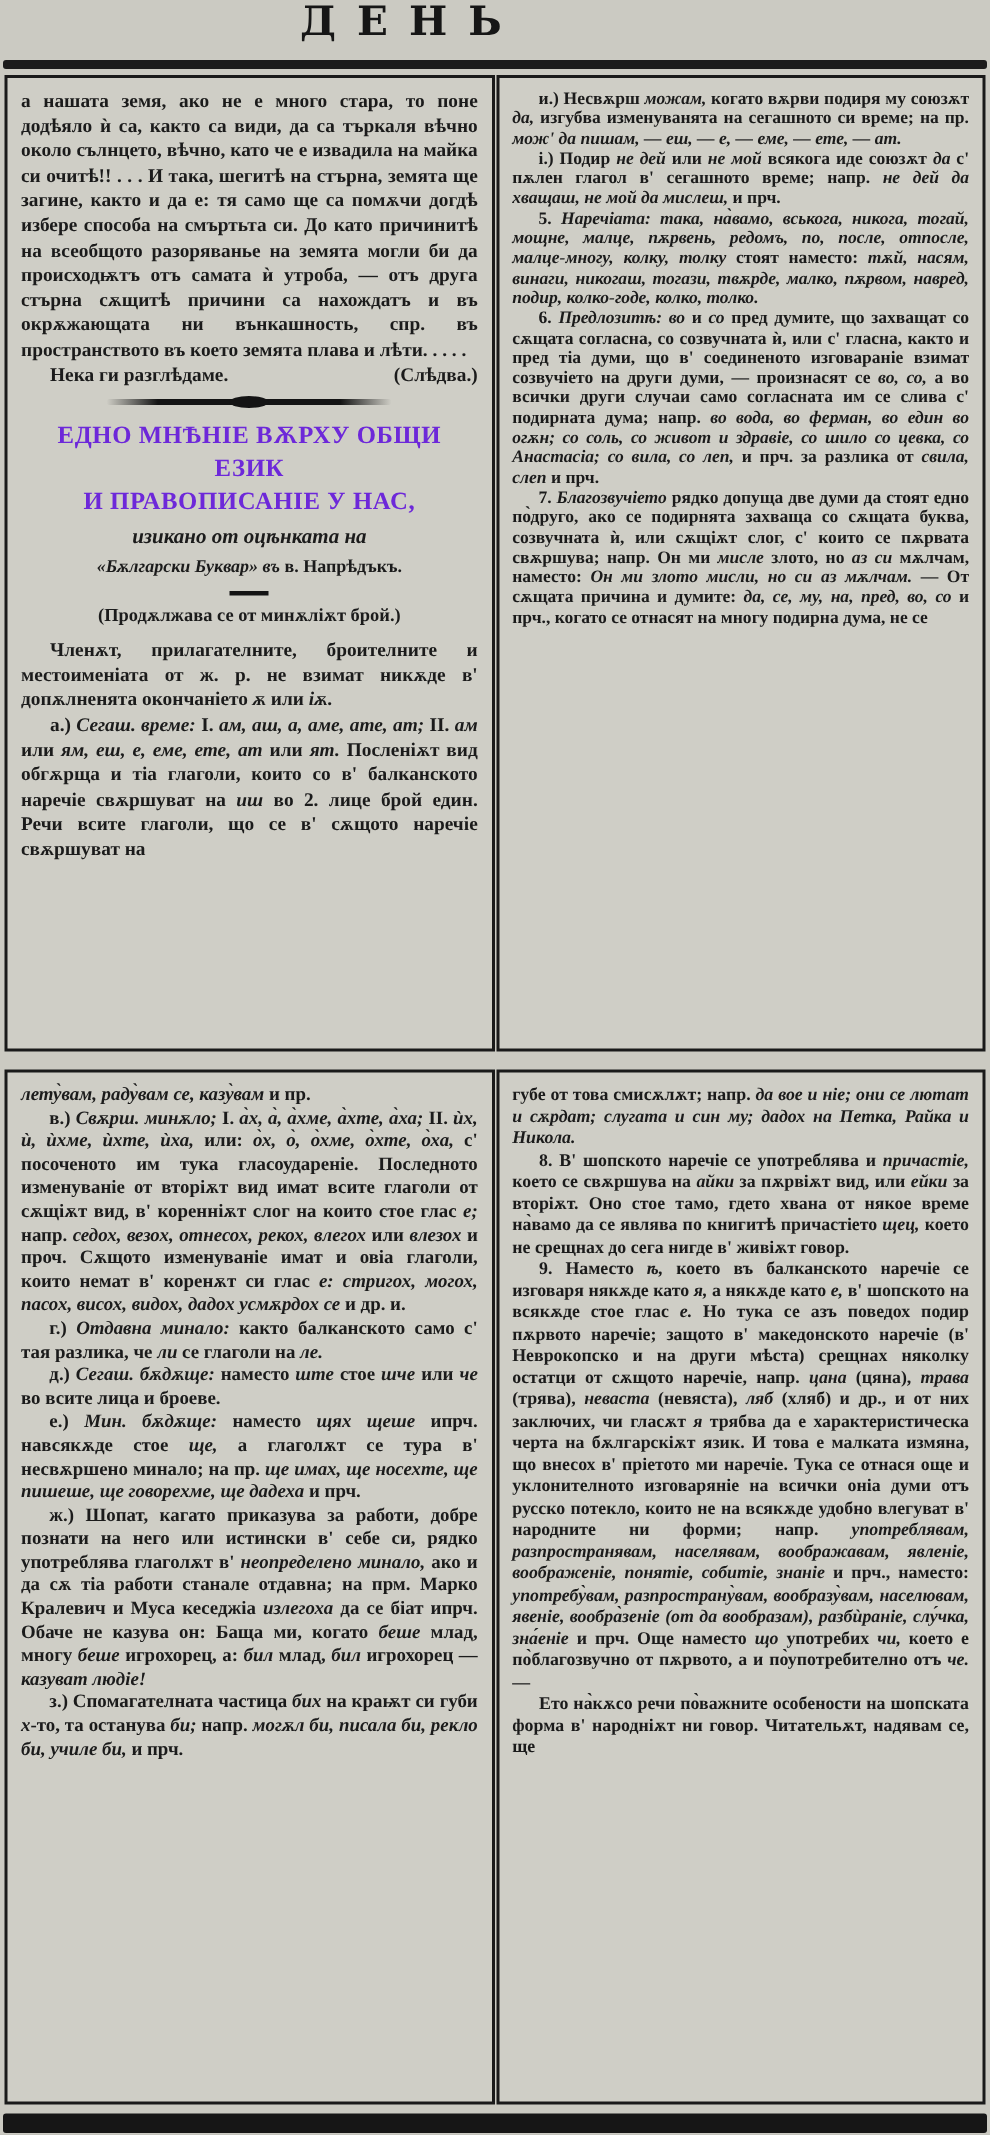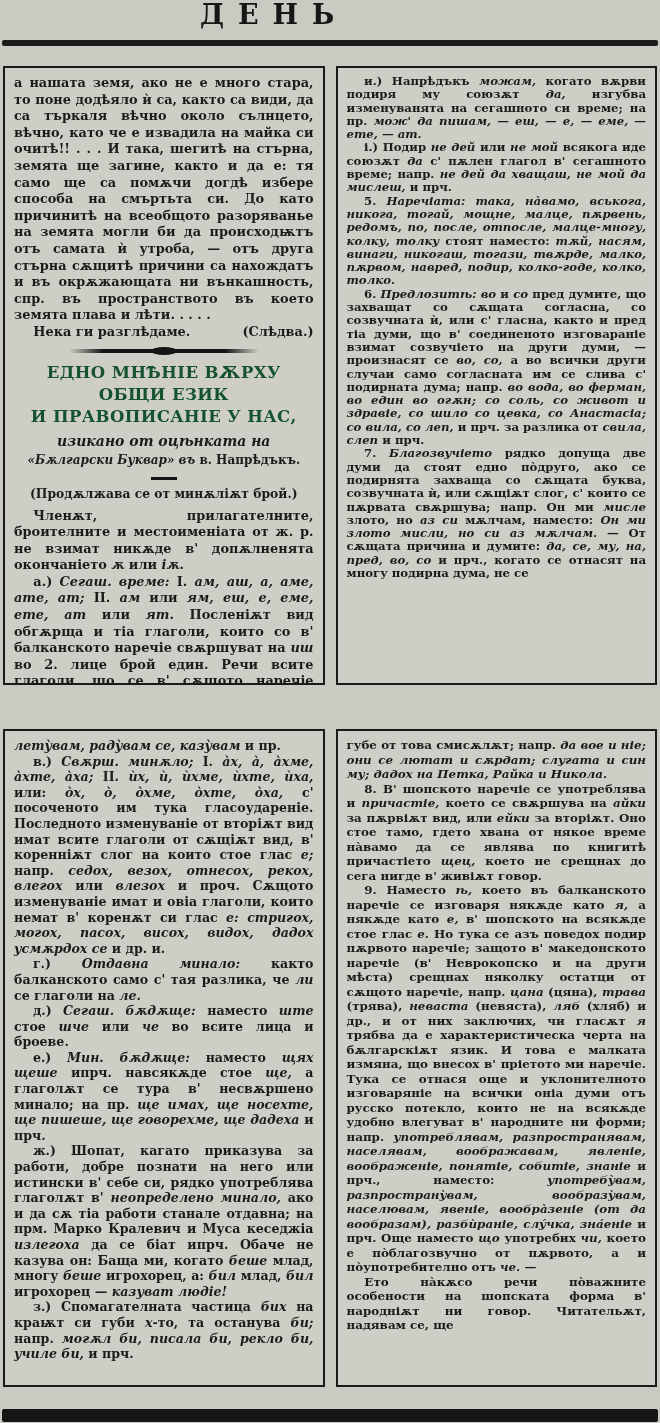--- a/index.html
+++ b/index.html
@@ -5,42 +5,42 @@
   html,body{margin:0;padding:0;}
   body{width:660px;height:1423px;background:#b7b6ae;overflow:hidden;}
   .page{
     box-sizing:border-box;width:660px;height:1423px;overflow:hidden;
     background:#cbcac2;color:#1b1b1b;
     font-family:"DejaVu Serif","Liberation Serif",serif;font-weight:bold;
   }
   .masthead{height:40px;display:flex;align-items:flex-start;}
   .masthead h1{margin:0 0 0 200px;font-size:27px;line-height:30px;letter-spacing:14px;color:#161616;}
   .mastrule{height:6px;background:#1c1c1c;margin:0 2px;border-radius:2px;}
-  .half{box-sizing:border-box;display:flex;gap:11px;padding:20px 3px;}
+  .half{box-sizing:border-box;display:flex;gap:1px;padding:4px 3px;font-family:Liberation Serif, serif;}
   .half.top{height:659px;}
   .half.bottom{height:698px;margin-top:4px;}
   .col{
     box-sizing:border-box;flex:1;border:2px solid #1a1a1a;background:#cfcec6;
     padding:7px 9px 4px 9px;overflow:hidden;
   }
   .col.tl{font-size:12.9px;line-height:16.6px;}
   .col.tr{font-size:11.7px;line-height:13.3px;}
   .col.bl{font-size:12.6px;line-height:15.6px;}
   .col.br{font-size:11.9px;line-height:14.5px;}
   .para{margin:0;text-align:justify;text-indent:1.5em;}
   .para.ni{text-indent:0;}
   .closing{margin:0;display:flex;justify-content:space-between;}
   .closing .lead{text-indent:1.5em;}
   .ornament{width:190px;height:4px;margin:8px auto 9px auto;
     background:linear-gradient(90deg,rgba(20,20,20,0) 0%,#141414 18%,#141414 82%,rgba(20,20,20,0) 100%);
     border-radius:2px;position:relative;}
   .ornament::after{content:"";position:absolute;left:50%;top:-2px;width:26px;height:8px;margin-left:-13px;
     background:#141414;border-radius:50%;}
   .art2head{text-align:center;}
-  .art2head .tl1,.art2head .tl2{display:block;font-size:16.5px;line-height:22px;letter-spacing:.4px;color:#14532d;}
+  .art2head .tl1,.art2head .tl2{display:block;font-size:16.5px;line-height:22px;letter-spacing:.4px;color:#6d28d9;}
   .art2head .sub1{margin:5px 0 1px 0;font-style:italic;font-size:14px;line-height:17px;}
   .art2head .sub2{margin:1px 0 0 0;font-size:12px;line-height:19px;}
   .dash{width:26px;height:3px;background:#141414;margin:7px auto 6px auto;}
   .art2head .note{margin:0 0 7px 0;font-size:12.3px;line-height:15px;}
   .bottombar{height:13px;background:#161616;margin:2px 2px 0 2px;border-radius:2px;}
   i{font-style:italic;}
 </style>
 </head>
 <body>
 
@@ -76,21 +76,21 @@
         <p class="note">(Продѫлжава се от минѫліѫт брой.)</p>
       </div>
       <div>
           <p class="para"><span>Членѫт, прилагателните, броителните и местоименіата от ж. р. не взимат никѫде в' допѫлненята окончаніето </span><i>ѫ</i><span> или </span><i>іѫ</i><span>.</span></p>
           <p class="para"><span>а.) </span><i>Сегаш. време:</i><span> I. </span><i>ам, аш, а, аме, ате, ат;</i><span> II. </span><i>ам</i><span> или </span><i>ям, еш, е, еме, ете, ат</i><span> или </span><i>ят.</i><span> Посленіѫт вид обгѫрща и тіа глаголи, които со в' балканското наречіе свѫршуват на </span><i>иш</i><span> во 2. лице брой един. Речи всите глаголи, що се в' сѫщото наречіе свѫршуват на </span></p>
         </div>
     </section>
 
     <section class="col tr">
       <div>
-          <p class="para"><span>и.) Напрѣдъкъ </span><i>можам,</i><span> когато вѫрви подиря му союзѫт </span><i>да,</i><span> изгубва изменуванята на сегашното си време; на пр. </span><i>мож' да пишам, — еш, — е, — еме, — ете, — ат.</i></p>
+          <p class="para"><span>и.) Несвѫрш </span><i>можам,</i><span> когато вѫрви подиря му союзѫт </span><i>да,</i><span> изгубва изменуванята на сегашното си време; на пр. </span><i>мож' да пишам, — еш, — е, — еме, — ете, — ат.</i></p>
           <p class="para"><span>і.) Подир </span><i>не дей</i><span> или </span><i>не мой</i><span> всякога иде союзѫт </span><i>да</i><span> с' пѫлен глагол в' сегашното време; напр. </span><i>не дей да хващаш, не мой да мислеш,</i><span> и прч.</span></p>
           <p class="para"><span>5. </span><i>Наречіата: така, на̀вамо, вськога, никога, тогай, мощне, малце, пѫрвень, редомъ, по, после, отпосле, малце-многу, колку, толку</i><span> стоят наместо: </span><i>тѫй, насям, винаги, никогаш, тогази, твѫрде, малко, пѫрвом, навред, подир, колко-годе, колко, толко.</i></p>
           <p class="para"><span>6. </span><i>Предлозитѣ: во</i><span> и </span><i>со</i><span> пред думите, що захващат со сѫщата согласна, со созвучната ѝ, или с' гласна, както и пред тіа думи, що в' соединеното изговараніе взимат созвучіето на други думи, — произнасят се </span><i>во, со,</i><span> а во всички други случаи само согласната им се слива с' подирната дума; напр. </span><i>во вода, во ферман, во един во огѫн; со соль, со живот и здравіе, со шило со цевка, со Анастасіа; со вила, со леп,</i><span> и прч. за разлика от </span><i>свила, слеп</i><span> и прч.</span></p>
           <p class="para"><span>7. </span><i>Благозвучіето</i><span> рядко допуща две думи да стоят едно по̀друго, ако се подирнята захваща со сѫщата буква, созвучната ѝ, или сѫщіѫт слог, с' които се пѫрвата свѫршува; напр. Он ми </span><i>мисле</i><span> злото, но </span><i>аз си</i><span> мѫлчам, наместо: </span><i>Он ми злото мисли, но си аз мѫлчам.</i><span> — От сѫщата причина и думите: </span><i>да, се, му, на, пред, во, со</i><span> и прч., когато се отнасят на многу подирна дума, не се</span></p>
         </div>
     </section>
 
   </main>
 
   <main class="half bottom">

